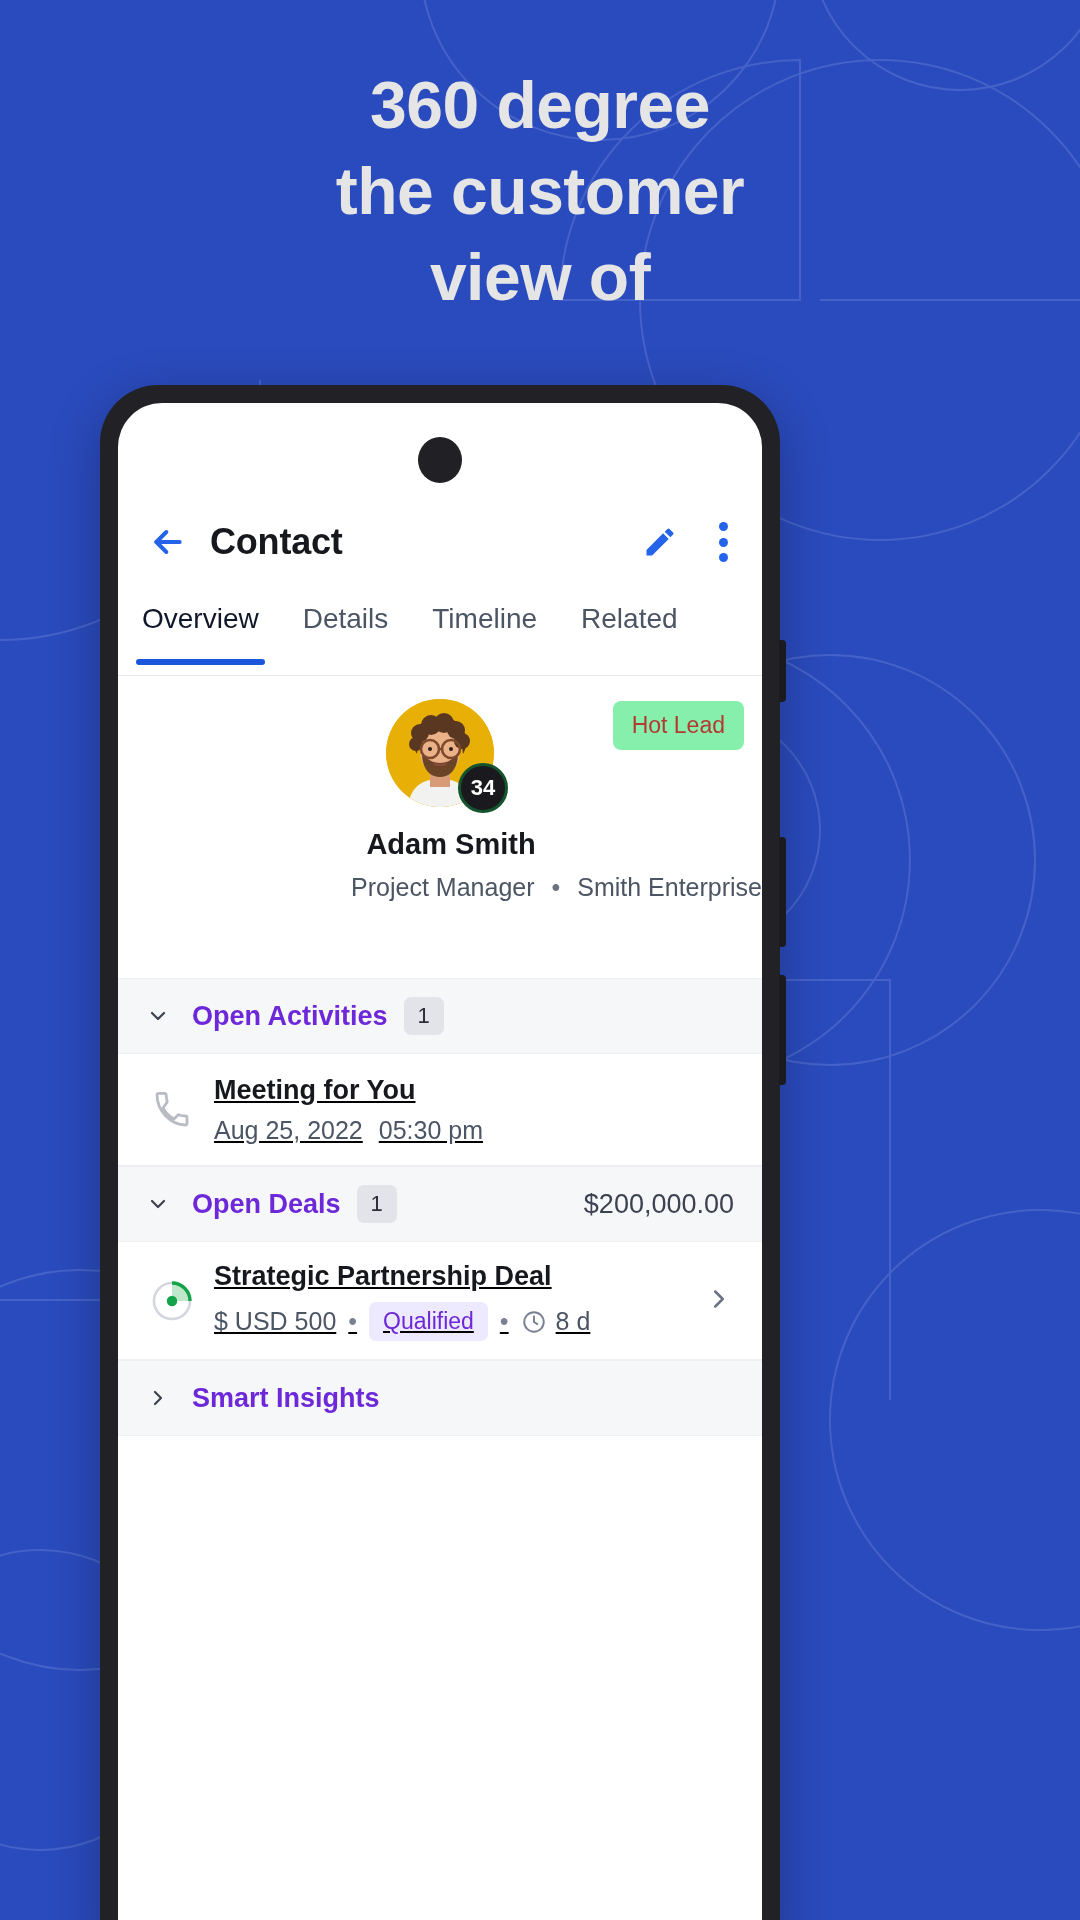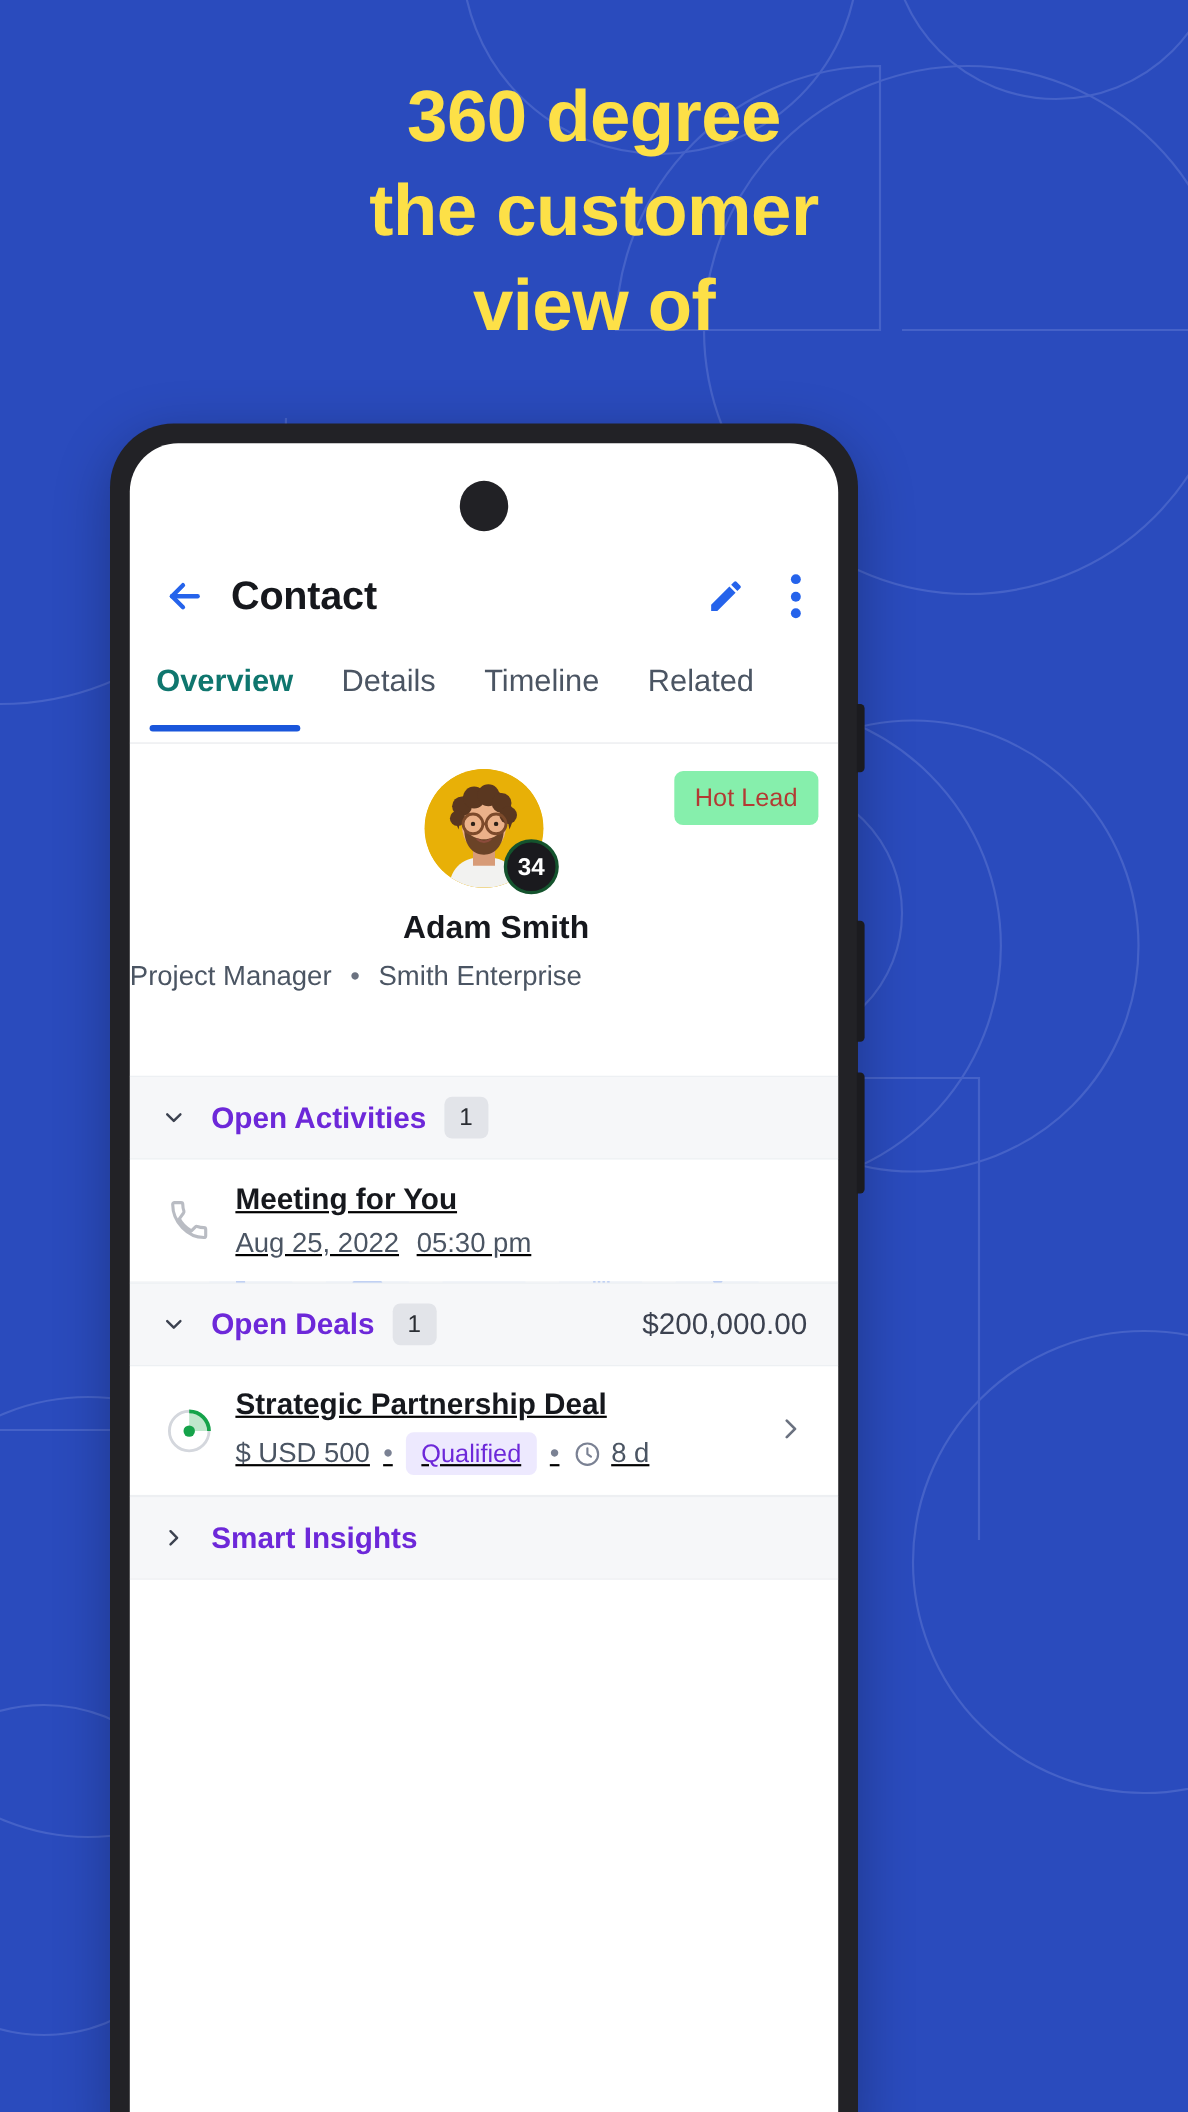--- a/index.html
+++ b/index.html
@@ -11,21 +11,21 @@
   body { background: #2A4BBD; position: relative; }
 
   
   .bg-deco { position: absolute; inset: 0; overflow: hidden; z-index: 0; pointer-events: none; }
   .bg-deco svg { position: absolute; top: 0; left: 0; }
 
   
   .headline {
     position: absolute; top: 62px; left: 0; width: 1080px;
     text-align: center; z-index: 2;
-    color: #fde047;
+    color: #e5e5e5;
     font-size: 66px; font-weight: bold; line-height: 86px;
     letter-spacing: -0.5px;
   }
   .headline .ln { display: block; }
 
   
   .phone-wrap {
     position: absolute; left: 100px; top: 385px;
     width: 680px; height: 1560px; z-index: 3;
   }
@@ -73,21 +73,21 @@
   
   .tabs {
     position: absolute; top: 196px; left: 0; width: 644px; height: 76px;
     display: flex; align-items: flex-start; padding: 0 24px;
   }
   .tab {
     font-size: 28px; color: #4B5563; padding: 4px 0 0 0; margin-right: 44px;
     position: relative; white-space: nowrap;
   }
   .tab:last-child { margin-right: 0; }
-  .tab.active { color: #0f766e; font-weight: bold; }
+  .tab.active { color: #0f172a; font-weight: normal; }
   .tab.active::after {
     content: ""; position: absolute; left: -6px; right: -6px; bottom: -30px;
     height: 6px; background: #1A56DB; border-radius: 3px;
   }
   .tabs-divider {
     position: absolute; top: 272px; left: 0; width: 644px; height: 1px;
     background: #E6E8EC;
   }
 
   
@@ -109,21 +109,21 @@
     background: #1A1A1E; color: #fff;
     display: flex; align-items: center; justify-content: center;
     font-size: 22px; font-weight: bold;
     border: 3px solid #14532d;
   }
   .pname {
     position: absolute; top: 152px; left: 0; width: 644px; text-align: center;
     font-size: 29px; font-weight: bold; color: #16181D; padding-left: 22px;
   }
   .pmeta {
-    position: absolute; top: 197px; left: 0; width: 644px; text-align: left;
+    position: absolute; top: 197px; left: 0; width: 644px; text-align: right;
     font-size: 25px; color: #4B5563;
   }
   .pmeta .dot { margin: 0 10px; color: #6B7280; }
 
   
   .actions {
     position: absolute; top: 462px; left: 0; width: 644px; height: 86px;
     display: flex; justify-content: center; gap: 26px;
   }
   .act-btn {

